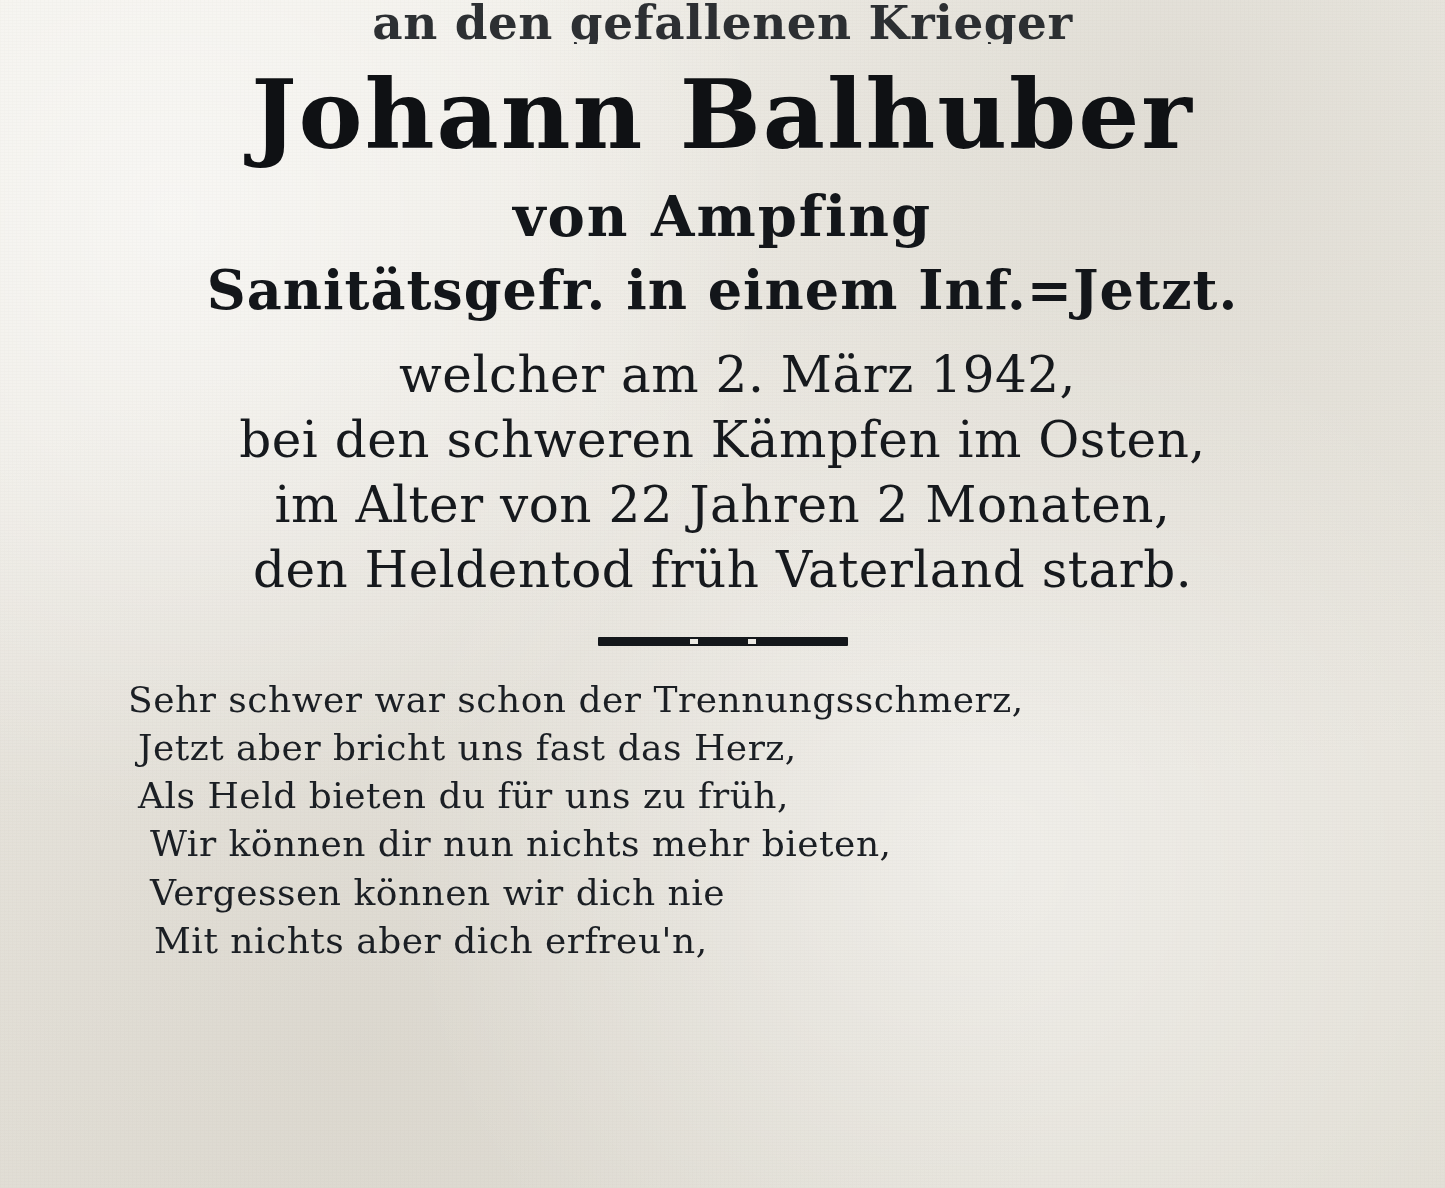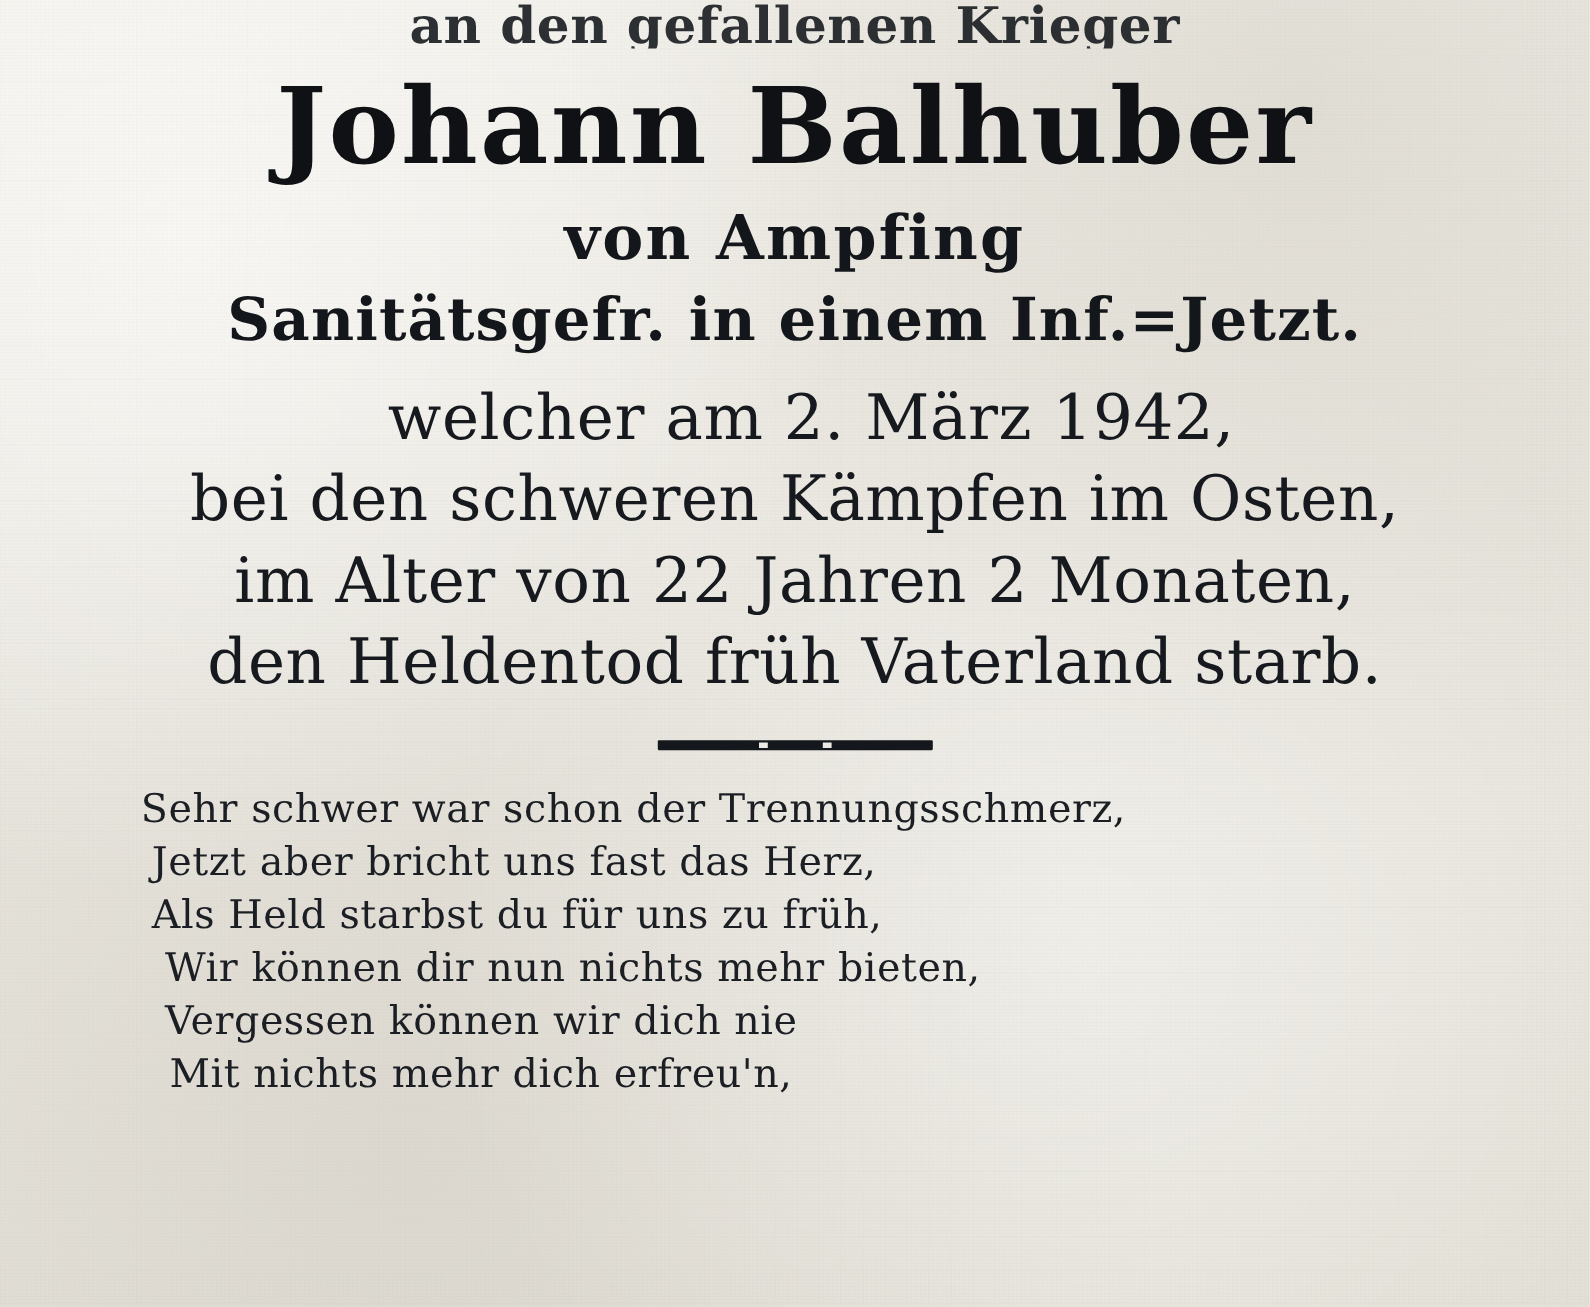--- a/index.html
+++ b/index.html
@@ -92,21 +92,21 @@
   .rank {
     font-size: 54px;
     line-height: 1.25;
     font-weight: 700;
     margin: 6px 0 18px 0;
     letter-spacing: 1px;
     color: #13161a;
   }
 
   .death-block {
-    font-size: 57px;
+    font-size: 50px;
     line-height: 1.30;
     font-weight: 400;
     margin: 14px 0 0 0;
     color: #16191d;
   }
   .death-block .dl {
     display: block;
     white-space: nowrap;
   }
   .death-block .dl.first {
@@ -187,22 +187,22 @@
       <span class="dl">den Heldentod früh Vaterland starb.</span>
     </div>
 
     <div class="divider-wrap">
       <div class="divider"></div>
     </div>
 
     <div class="verse fraktur">
       <span class="vl">Sehr schwer war schon der Trennungsschmerz,</span>
       <span class="vl indent1">Jetzt aber bricht uns fast das Herz,</span>
-      <span class="vl indent1">Als Held starbst du für uns zu früh,</span>
+      <span class="vl indent1">Als Held bieten du für uns zu früh,</span>
       <span class="vl indent2">Wir können dir nun nichts mehr bieten,</span>
       <span class="vl indent2">Vergessen können wir dich nie</span>
-      <span class="vl indent3">Mit nichts mehr dich erfreu'n,</span>
+      <span class="vl indent3">Mit nichts aber dich erfreu'n,</span>
     </div>
 
   </div>
 
   <div class="cut-bottom"></div>
 </div>
 
 </body></html>

